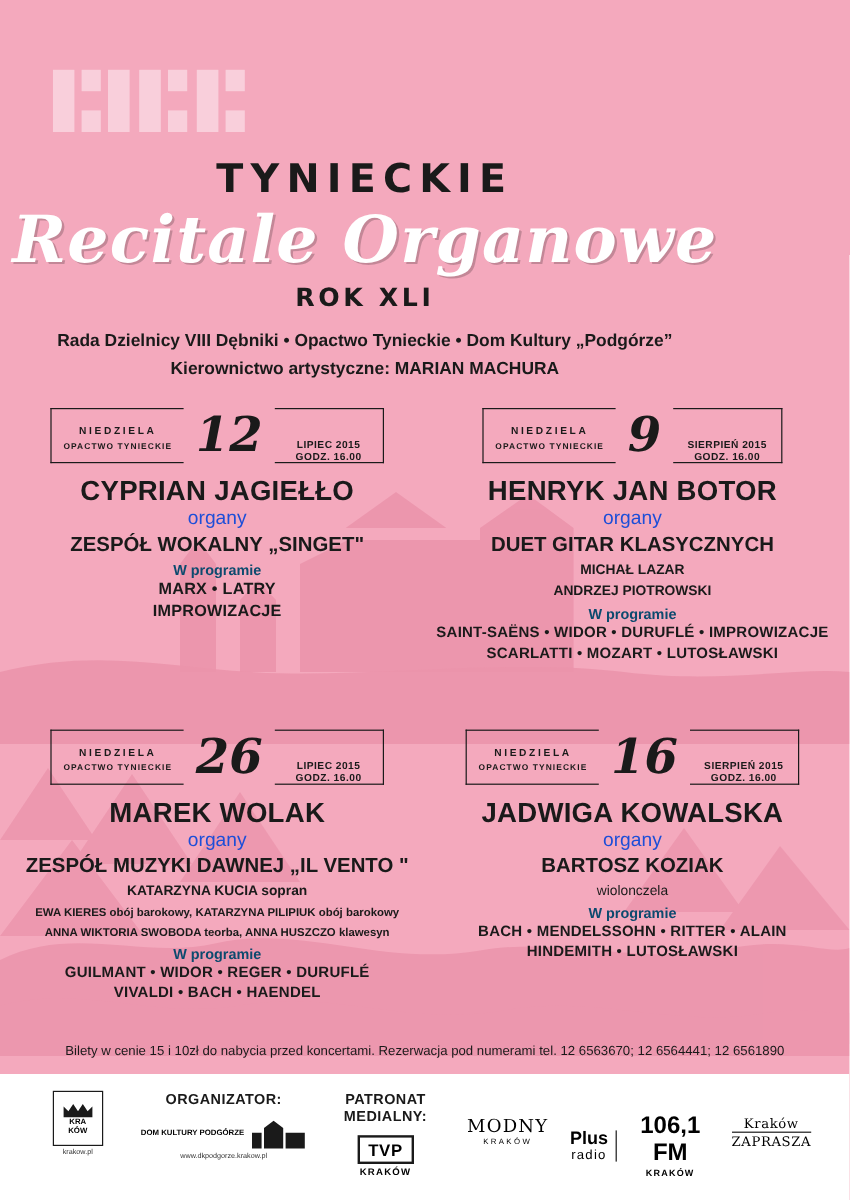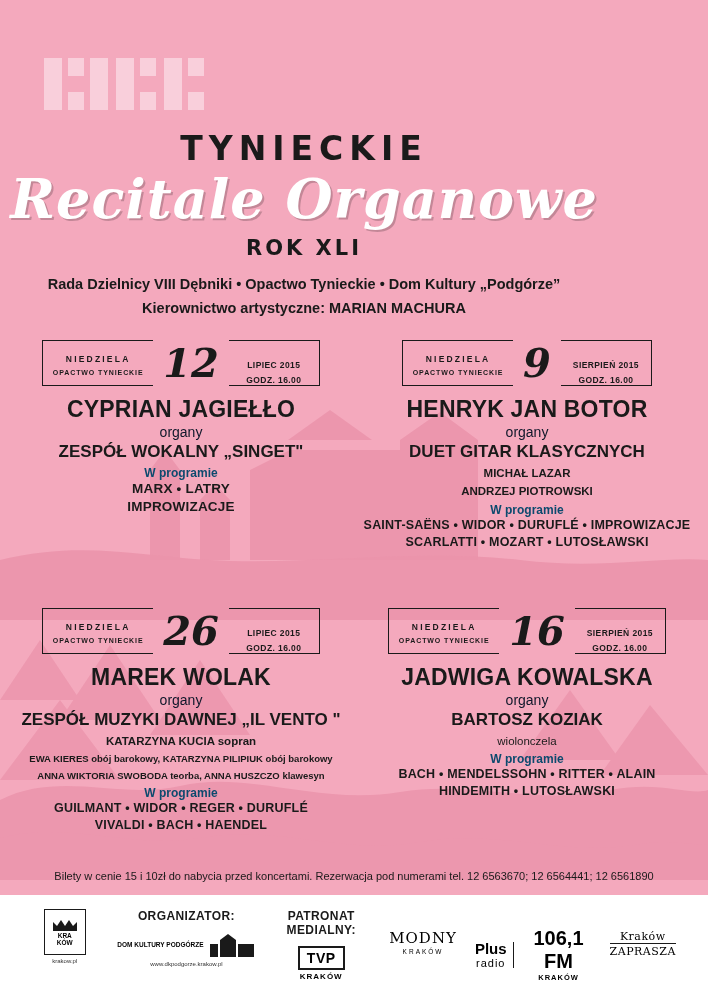--- a/index.html
+++ b/index.html
@@ -150,33 +150,32 @@
     font-size: 8.5px;
     font-weight: bold;
     letter-spacing: 0.4px;
     color: #1a1a1a;
   }
   .datebar .right .hour {
     font-size: 8.5px;
     font-weight: bold;
     letter-spacing: 0.4px;
     color: #1a1a1a;
-    margin-top: 5px;
   }
   .perf {
     font-family: "Liberation Sans", sans-serif;
     font-weight: bold;
     font-size: 23px;
     color: #1a1a1a;
     letter-spacing: 0.2px;
     line-height: 1.15;
   }
   .perf-role {
-    font-size: 14px;
-    color: #0f172a;
+    font-size: 16px;
+    color: #1d4ed8;
     margin-top: 2px;
     margin-bottom: 2px;
   }
   .ens {
     font-family: "Liberation Sans", sans-serif;
     font-weight: bold;
     font-size: 17px;
     color: #1a1a1a;
     line-height: 1.2;
     margin-top: 2px;

